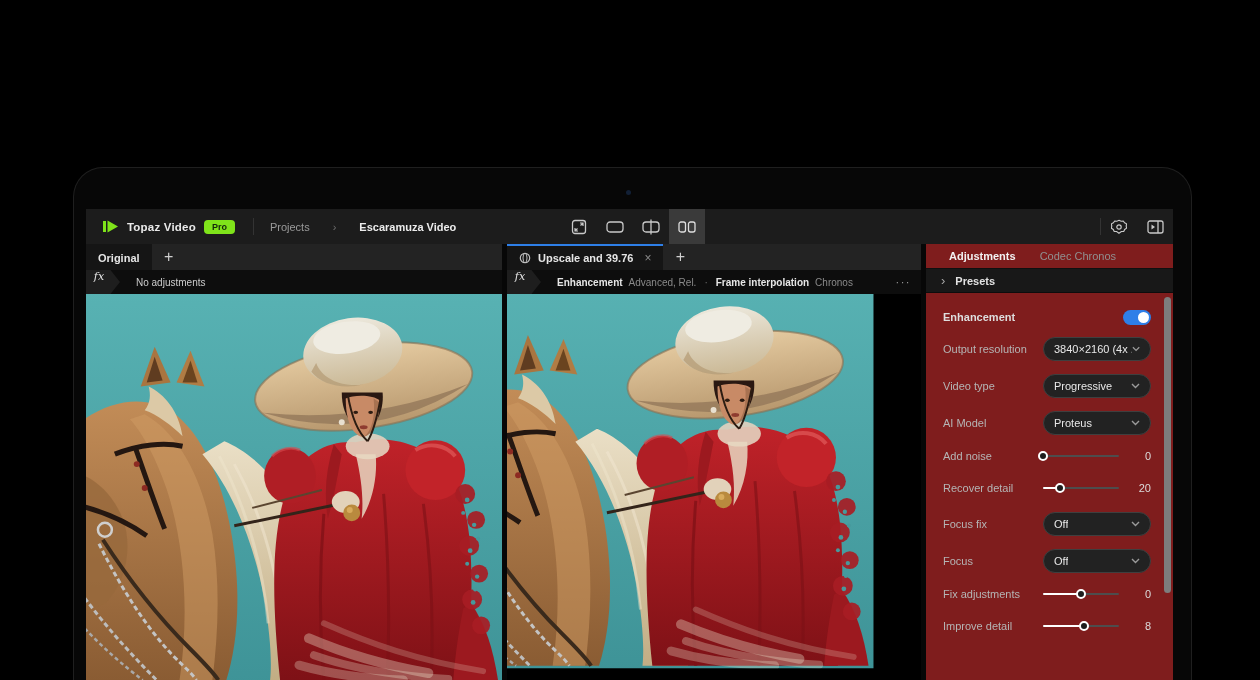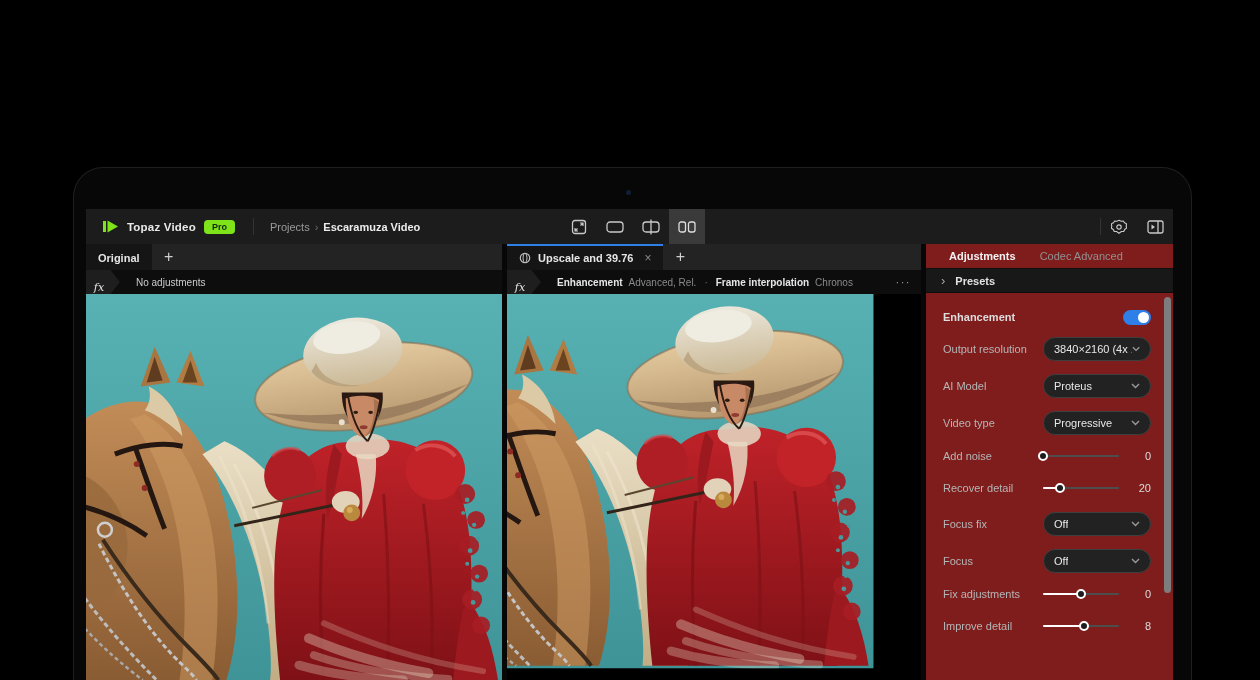--- a/index.html
+++ b/index.html
@@ -17,21 +17,21 @@
     background:#101010; display:flex; flex-direction:column; overflow:hidden; }
 
   
   .topbar { height:35px; background:#1c1c1c; display:flex; align-items:stretch;
     flex:0 0 35px; position:relative; }
   .logo-area { display:flex; align-items:center; gap:8px; padding:0 18px 0 16px; }
   .logo-text { color:#e9e9e9; font-size:11.5px; font-weight:600; letter-spacing:.2px; }
   .pro-badge { background:#7fe31a; color:#14280a; font-size:9px; font-weight:700;
     padding:2px 8px; border-radius:4px; }
   .vsep { width:1px; background:#333; margin:9px 0; }
-  .breadcrumb { display:flex; align-items:center; gap:5px; padding:0 16px; }
+  .breadcrumb { display:flex; align-items:center; gap:23px; padding:0 16px; }
   .crumb { color:#9a9a9a; font-size:11px; cursor:default; }
   .crumb-sep { color:#6e6e6e; font-size:11px; }
   .crumb-current { color:#ececec; font-size:11px; font-weight:600; }
   .viewmodes { position:absolute; left:475px; top:0; height:35px; display:flex; }
   .vm-btn { width:36px; height:35px; display:flex; align-items:center; justify-content:center; }
   .vm-btn.active { background:#3a3a3a; }
   .right-icons { position:absolute; right:0; top:0; height:35px; display:flex; align-items:center; }
   .ri-btn { width:36px; height:35px; display:flex; align-items:center; justify-content:center; }
   .topbar svg { display:block; }
 
@@ -46,21 +46,21 @@
   .tab { display:flex; align-items:center; gap:7px; padding:0 12px; background:#151515;
     border-top:2px solid transparent; }
   .tab.focused { border-top:2px solid #2e7fe8; }
   .tab-label { color:#e6e6e6; font-size:11px; font-weight:600; white-space:nowrap; }
   .tab-close { color:#8a8a8a; font-size:12px; margin-left:4px; line-height:1; }
   .tab-add { width:34px; display:flex; align-items:center; justify-content:center;
     color:#cfcfcf; font-size:16px; font-weight:300; }
 
   .statusbar { height:24px; flex:0 0 24px; background:#0d0d0d; display:flex;
     align-items:center; position:relative; }
-  .fx-badge { height:24px; width:34px; background:#1e1e1e; display:flex; align-items:flex-end;
+  .fx-badge { height:24px; width:34px; background:#1e1e1e; display:flex; align-items:flex-start;
     justify-content:center; clip-path:polygon(0 0,72% 0,100% 50%,72% 100%,0 100%);
     flex:0 0 34px; }
   .fx-glyph { color:#e8e8e8; font-family:"DejaVu Serif", serif; font-style:italic;
     font-size:11px; padding-right:8px; }
   .status-text { color:#cccccc; font-size:10px; margin-left:16px; white-space:nowrap; }
   .seg-label { color:#e6e6e6; font-size:10px; font-weight:600; }
   .seg-value { color:#8a8a8a; font-size:10px; }
   .seg-dot { color:#6f6f6f; font-size:10px; padding:0 2px; }
   .status-segs { display:flex; align-items:center; gap:6px; margin-left:16px; white-space:nowrap; }
   .status-menu { position:absolute; right:10px; color:#9a9a9a; font-size:11px;
@@ -362,21 +362,21 @@
               <use href="#vframe"></use>
             </svg>
           </div>
         </section>
 
         <div class="pane-divider"></div>
 
         <aside class="sidebar">
           <div class="side-tabs">
             <span class="side-tab active">Adjustments</span>
-            <span class="side-tab">Codec Advanced</span>
+            <span class="side-tab">Codec Chronos</span>
           </div>
           <div class="presets-row">
             <span class="presets-chev">›</span>
             <span class="presets-label">Presets</span>
           </div>
 
           <div class="controls">
             <div class="enh-row">
               <span class="enh-label">Enhancement</span>
               <div class="toggle on">
@@ -388,33 +388,33 @@
               <span class="ctl-label">Output resolution</span>
               <div class="dropdown">
                 <span class="dd-value">3840×2160 (4x ...</span>
                 <svg width="9" height="6" viewBox="0 0 9 6">
                     <path d="M1,1 L4.5,4.5 L8,1" stroke="#9a9a9a" stroke-width="1.4" fill="none"></path>
                   </svg>
               </div>
             </div>
 
             <div class="ctl-row dd-row">
+              <span class="ctl-label">Video type</span>
+              <div class="dropdown">
+                <span class="dd-value">Progressive</span>
+                <svg width="9" height="6" viewBox="0 0 9 6">
+                    <path d="M1,1 L4.5,4.5 L8,1" stroke="#9a9a9a" stroke-width="1.4" fill="none"></path>
+                  </svg>
+              </div>
+            </div>
+
+            <div class="ctl-row dd-row">
               <span class="ctl-label">AI Model</span>
               <div class="dropdown">
                 <span class="dd-value">Proteus</span>
-                <svg width="9" height="6" viewBox="0 0 9 6">
-                    <path d="M1,1 L4.5,4.5 L8,1" stroke="#9a9a9a" stroke-width="1.4" fill="none"></path>
-                  </svg>
-              </div>
-            </div>
-
-            <div class="ctl-row dd-row">
-              <span class="ctl-label">Video type</span>
-              <div class="dropdown">
-                <span class="dd-value">Progressive</span>
                 <svg width="9" height="6" viewBox="0 0 9 6">
                     <path d="M1,1 L4.5,4.5 L8,1" stroke="#9a9a9a" stroke-width="1.4" fill="none"></path>
                   </svg>
               </div>
             </div>
 
             <div class="ctl-row sl-row">
               <span class="ctl-label">Add noise</span>
               <div class="slider-block">
                 <div class="slider" style="--p: 0%;">

